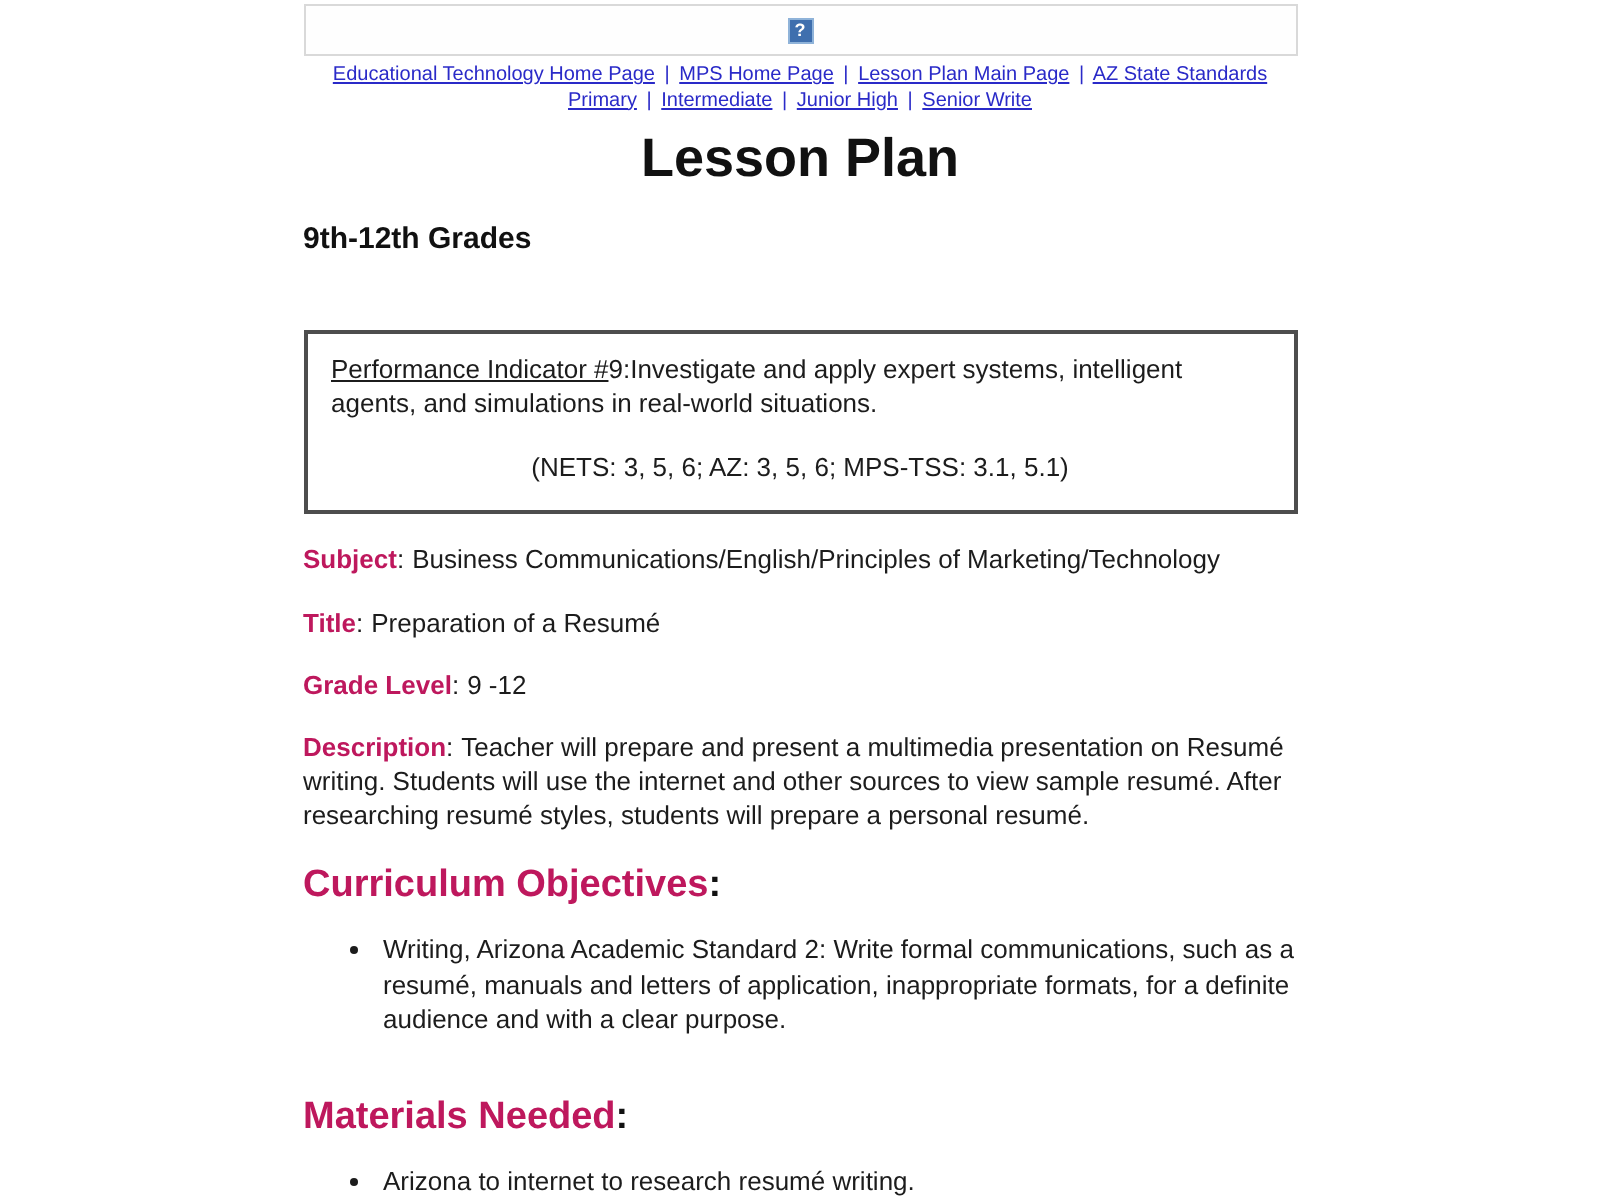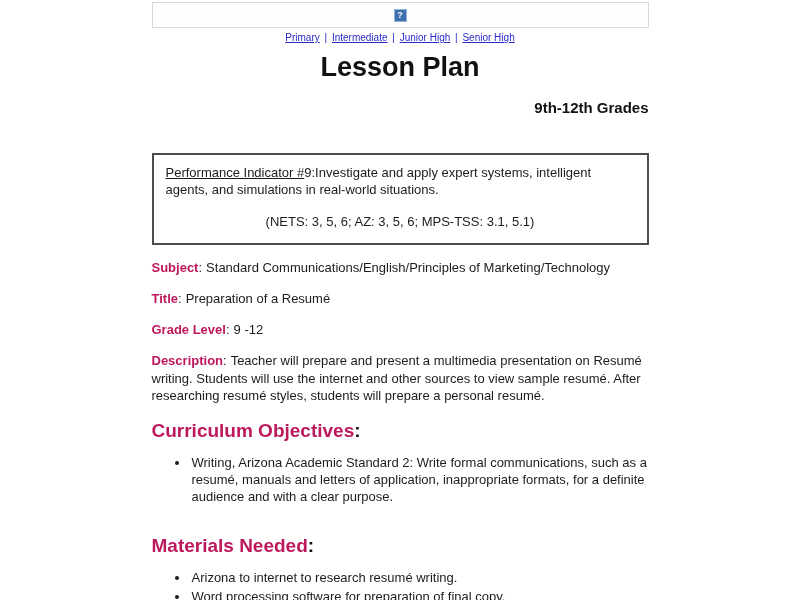--- a/index.html
+++ b/index.html
@@ -47,21 +47,21 @@
   .nav .sep { color: #2a2ac8; padding: 0 2px; }
   
   .page-title {
     text-align: center;
     font-size: 27px;
     font-weight: bold;
     margin: 7px 0 16px 0;
     color: #111;
   }
   .page-subtitle {
-    text-align: right;
+    text-align: left;
     font-size: 15px;
     font-weight: bold;
     margin: 3px 0 11px 0;
     color: #111;
   }
   
   .perf-box {
     border: 2px solid #4d4d4d;
     padding: 9px 12px 13px 12px;
     font-size: 13px;
@@ -101,42 +101,51 @@
 <body>
 
 <div class="content">
 
   <div class="banner">
     <div class="broken-img">?</div>
   </div>
 
   <div class="nav">
     <div>
+      <a>Educational Technology Home Page</a>
+      <span class="sep">|</span>
+      <a>MPS Home Page</a>
+      <span class="sep">|</span>
+      <a>Lesson Plan Main Page</a>
+      <span class="sep">|</span>
+      <a>AZ State Standards</a>
+    </div>
+    <div>
       <a>Primary</a>
       <span class="sep">|</span>
       <a>Intermediate</a>
       <span class="sep">|</span>
       <a>Junior High</a>
       <span class="sep">|</span>
-      <a>Senior High</a>
+      <a>Senior Write</a>
     </div>
   </div>
 
   <div class="page-title">Lesson Plan</div>
   <div class="page-subtitle">9th-12th Grades</div>
 
   <div class="perf-box">
     <div>
       <span class="underlined">Performance Indicator #</span><span>9:Investigate and apply expert systems, intelligent agents, and simulations in real-world situations.</span>
     </div>
     <div class="standards">(NETS: 3, 5, 6; AZ: 3, 5, 6; MPS-TSS: 3.1, 5.1)</div>
   </div>
 
   <p class="field nowrap">
-    <b>Subject</b><span class="colon">:</span><span>Standard Communications/English/Principles of Marketing/Technology</span>
+    <b>Subject</b><span class="colon">:</span><span>Business Communications/English/Principles of Marketing/Technology</span>
   </p>
 
   <p class="field nowrap">
     <b>Title</b><span class="colon">:</span><span>Preparation of a Resumé</span>
   </p>
 
   <p class="field nowrap">
     <b>Grade Level</b><span class="colon">:</span><span>9 -12</span>
   </p>
 

